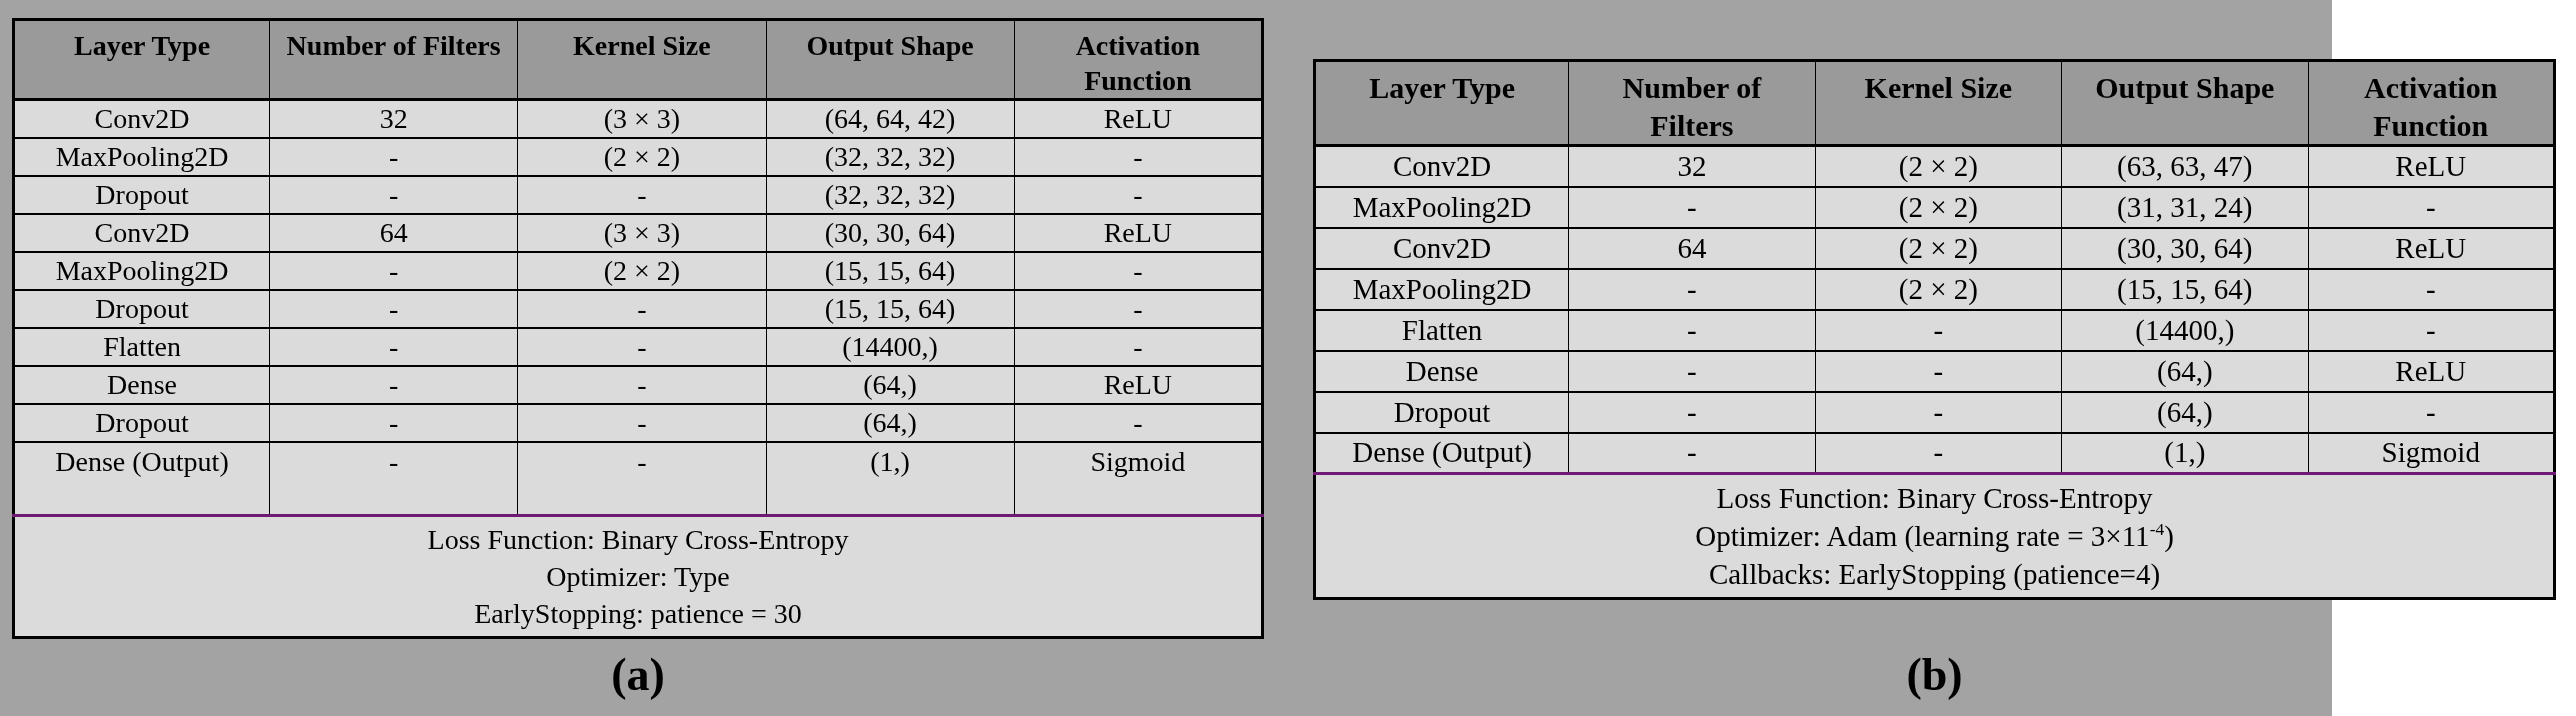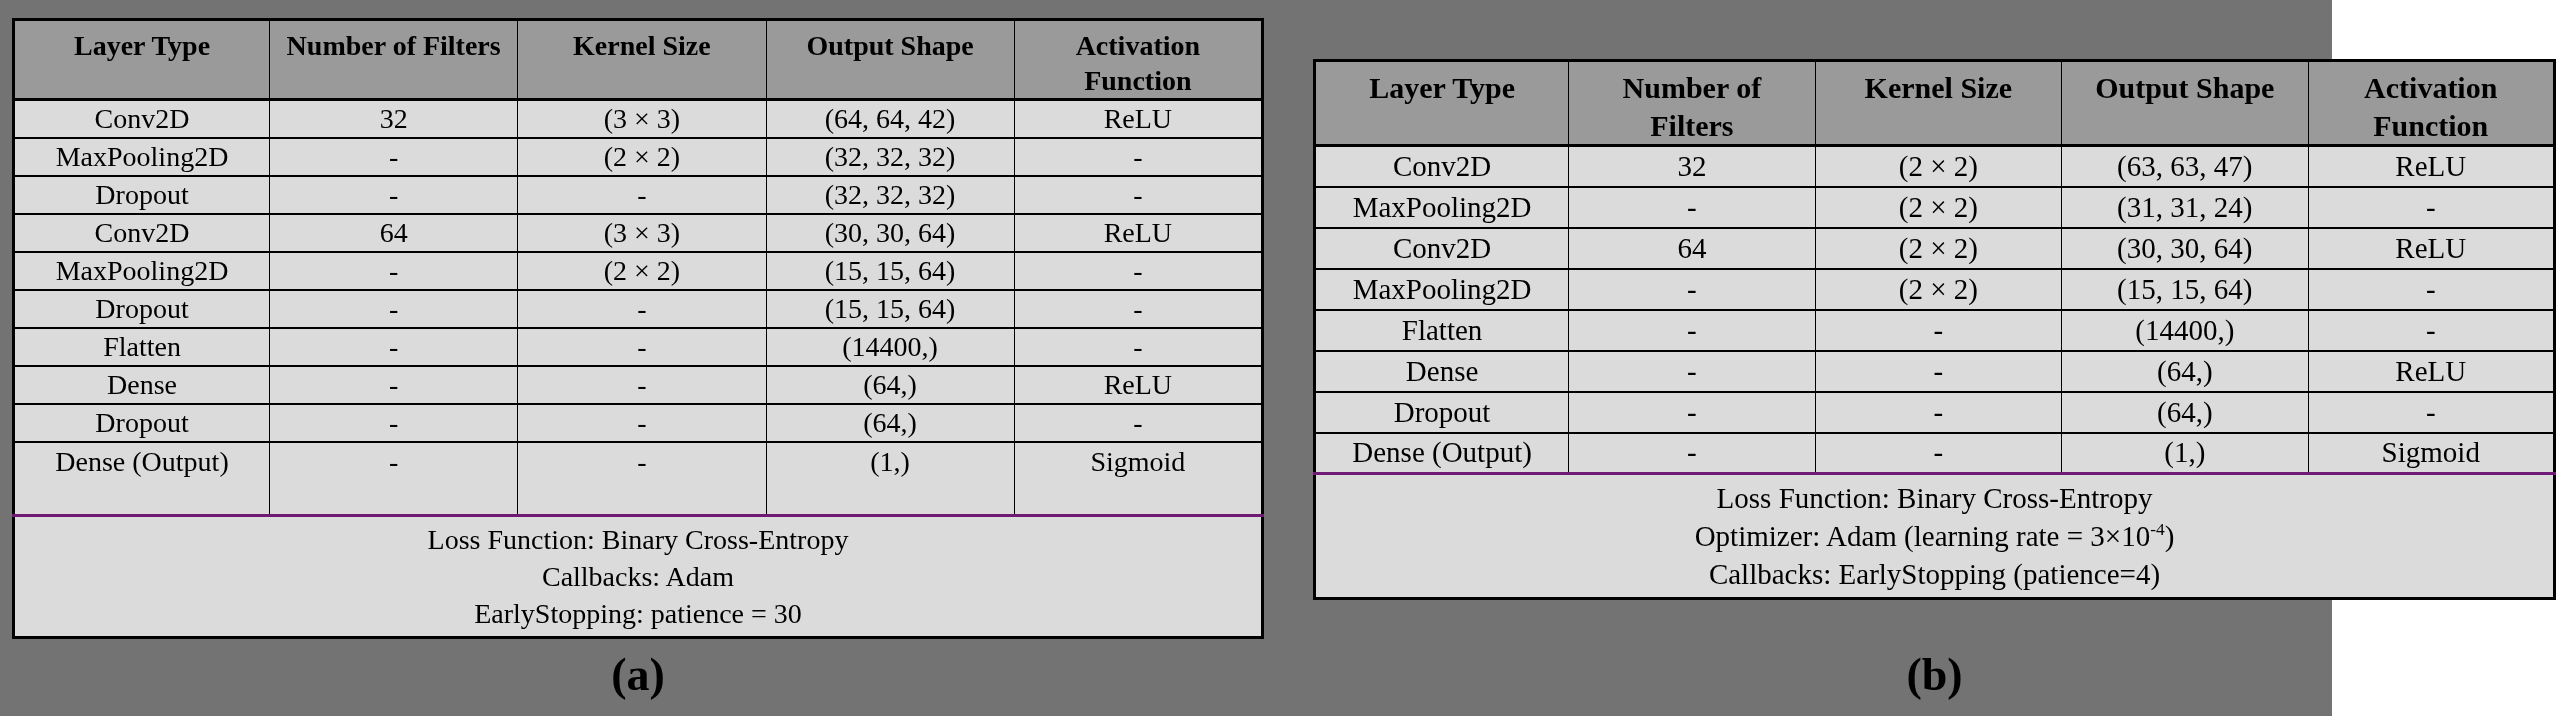--- a/index.html
+++ b/index.html
@@ -9,21 +9,21 @@
     width: 2576px;
     height: 716px;
     overflow: hidden;
     font-family: "Liberation Serif", serif;
     color: #000000;
   }
   .canvas {
     position: relative;
     width: 2332px;
     height: 716px;
-    background: #737373;
+    background: #a3a3a3;
   }
   table.arch-table {
     position: absolute;
     border-collapse: collapse;
     table-layout: fixed;
     background: #dbdbdb;
     border: 3.6px solid #000000;
   }
   #table-a { left: 12px;   top: 18px;  width: 1252px; }
   #table-b { left: 1313px; top: 59px; width: 1243px; }
@@ -178,21 +178,21 @@
           <td>-</td>
           <td>-</td>
           <td>(1,)</td>
           <td>Sigmoid</td>
         </tr>
       </tbody>
     <tfoot>
       <tr>
         <td colspan="5">
           <div class="foot-line">Loss Function: Binary Cross-Entropy</div>
-          <div class="foot-line">Callbacks: Adam</div>
+          <div class="foot-line">Optimizer: Type</div>
           <div class="foot-line">EarlyStopping: patience = 30</div>
         </td>
       </tr>
     </tfoot>
   </table>
   <div class="caption" id="caption-a">(a)</div>
 
   <table class="arch-table" id="table-b">
     <colgroup>
       <col class="c1">
@@ -265,21 +265,21 @@
           <td>-</td>
           <td>-</td>
           <td>(1,)</td>
           <td>Sigmoid</td>
         </tr>
       </tbody>
     <tfoot>
       <tr>
         <td colspan="5">
           <div class="foot-line">Loss Function: Binary Cross-Entropy</div>
-          <div class="foot-line"><span>Optimizer: Adam (learning rate = 3×10</span><sup>-4</sup><span>)</span></div>
+          <div class="foot-line"><span>Optimizer: Adam (learning rate = 3×11</span><sup>-4</sup><span>)</span></div>
           <div class="foot-line">Callbacks: EarlyStopping (patience=4)</div>
         </td>
       </tr>
     </tfoot>
   </table>
   <div class="caption" id="caption-b">(b)</div>
 
 </div>
 
 

